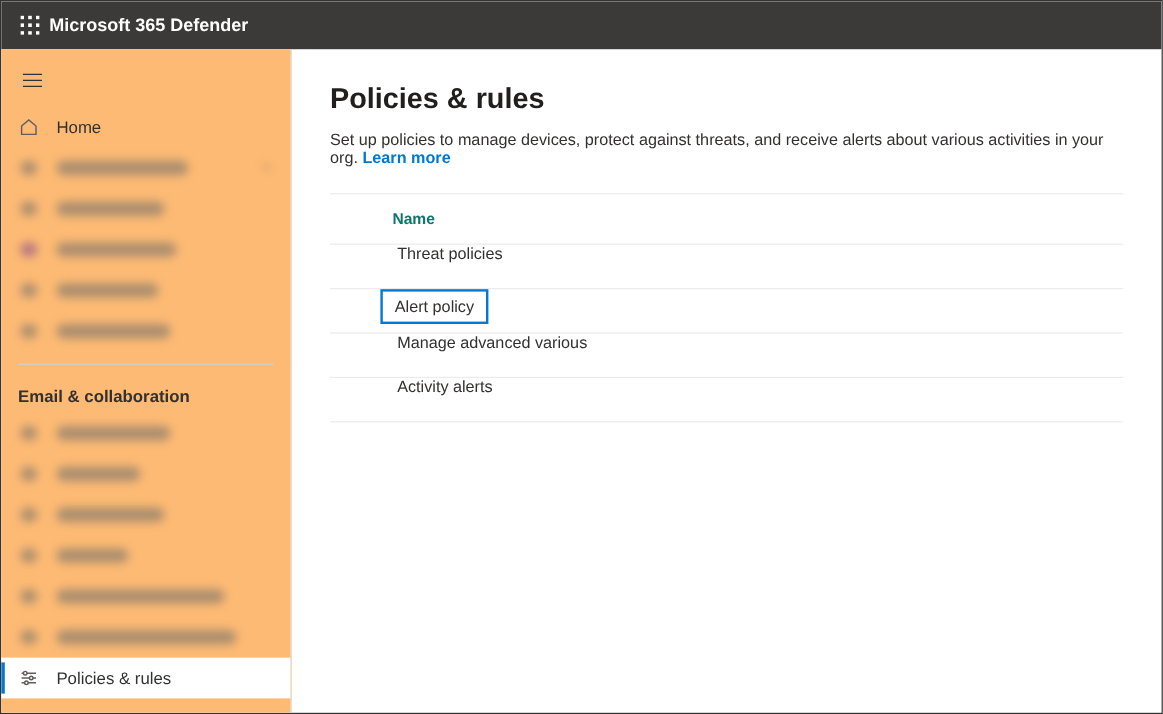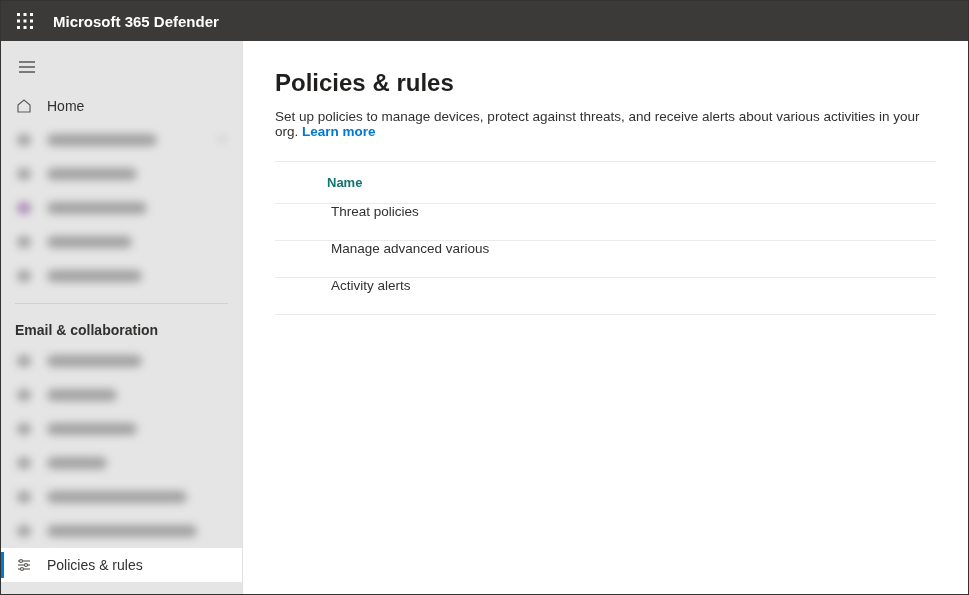--- a/index.html
+++ b/index.html
@@ -1,25 +1,25 @@
 <!DOCTYPE html>
 <html><head>
   <meta charset="utf-8">
   <style>
     * { margin: 0; padding: 0; box-sizing: border-box; font-family: 'Segoe UI', -apple-system, sans-serif; }
     body { width: 969px; height: 595px; border: 1px solid #333; background: #fff; overflow: hidden; }
 
     .topbar { height: 40px; background: #3b3a39; color: #fff; display: flex; align-items: center; padding: 0 8px; }
     .waffle { width: 32px; height: 32px; display: flex; align-items: center; justify-content: center; cursor: pointer; }
     .waffle svg { width: 16px; height: 16px; }
-    .app-title { font-size: 15px; font-weight: 600; margin-left: 12px; }
+    .app-title { font-size: 15px; font-weight: 600; }
 
     .layout { display: flex; height: calc(595px - 42px); }
 
-    .sidebar { width: 242px; background: #e5e5e5; border-right: 1px solid #e1dfdd; padding-top: 14px; display: flex; flex-direction: column; }
+    .sidebar { width: 242px; background: #fdba74; border-right: 1px solid #e1dfdd; padding-top: 14px; display: flex; flex-direction: column; }
     .hamburger { margin-left: 14px; margin-bottom: 10px; width: 24px; height: 24px; display: flex; align-items: center; justify-content: center; cursor: pointer; }
     .hamburger svg { width: 16px; height: 16px; }
 
     .nav-item { display: flex; align-items: center; height: 34px; padding: 0 14px; color: #323130; font-size: 14px; cursor: pointer; position: relative; }
     .nav-item.blurred { filter: blur(4px); opacity: 0.55; pointer-events: none; }
     .nav-item .icon { width: 18px; height: 18px; margin-right: 14px; display: inline-flex; align-items: center; justify-content: center; color: #605e5c; }
     .nav-item .icon svg { width: 16px; height: 16px; }
     .nav-item .chev { margin-left: auto; color: #605e5c; }
     .nav-item .chev svg { width: 12px; height: 12px; }
     .nav-item.selected { background: #fff; }
@@ -175,20 +175,23 @@
       <span>Set up policies to manage devices, protect against threats, and receive alerts about various activities in your org. </span><a class="learn-link">Learn more</a>
     </p>
 
     <div class="table">
       <div class="table-header">
         <span>Name</span>
       </div>
       <div class="table-row">
         <span class="cell">Threat policies</span>
       </div>
+      <div class="table-row highlight">
+        <span class="cell">Alert policy</span>
+      </div>
       <div class="table-row">
         <span class="cell">Manage advanced various</span>
       </div>
       <div class="table-row">
         <span class="cell">Activity alerts</span>
       </div>
     </div>
   </div>
 </div>
 

